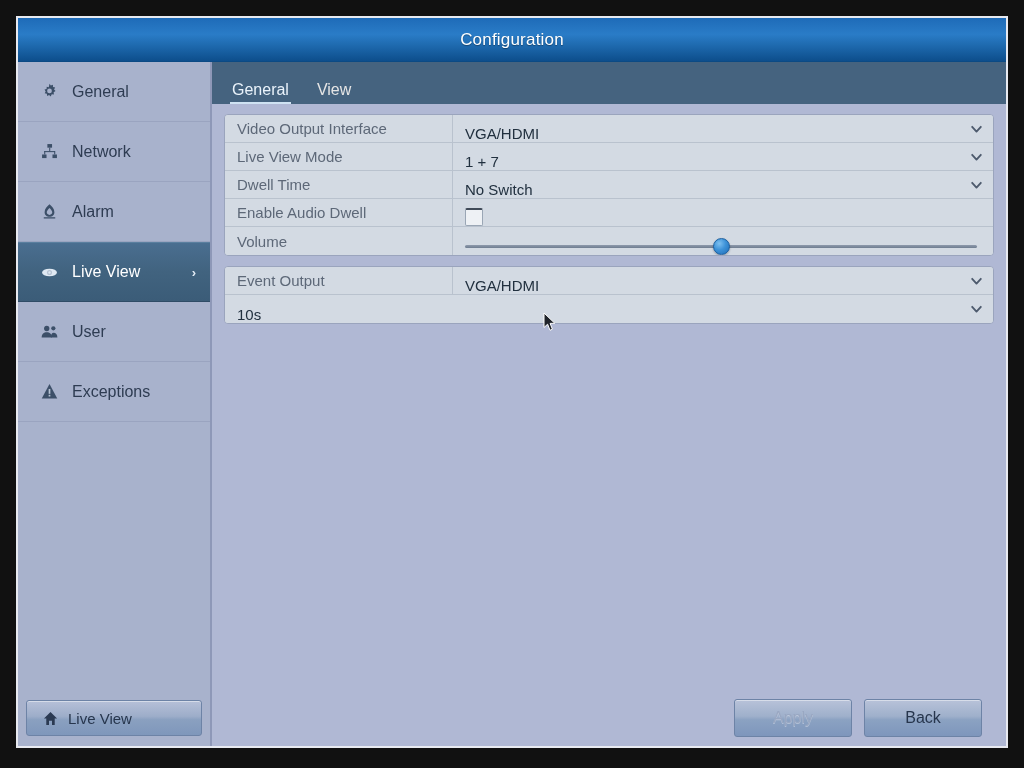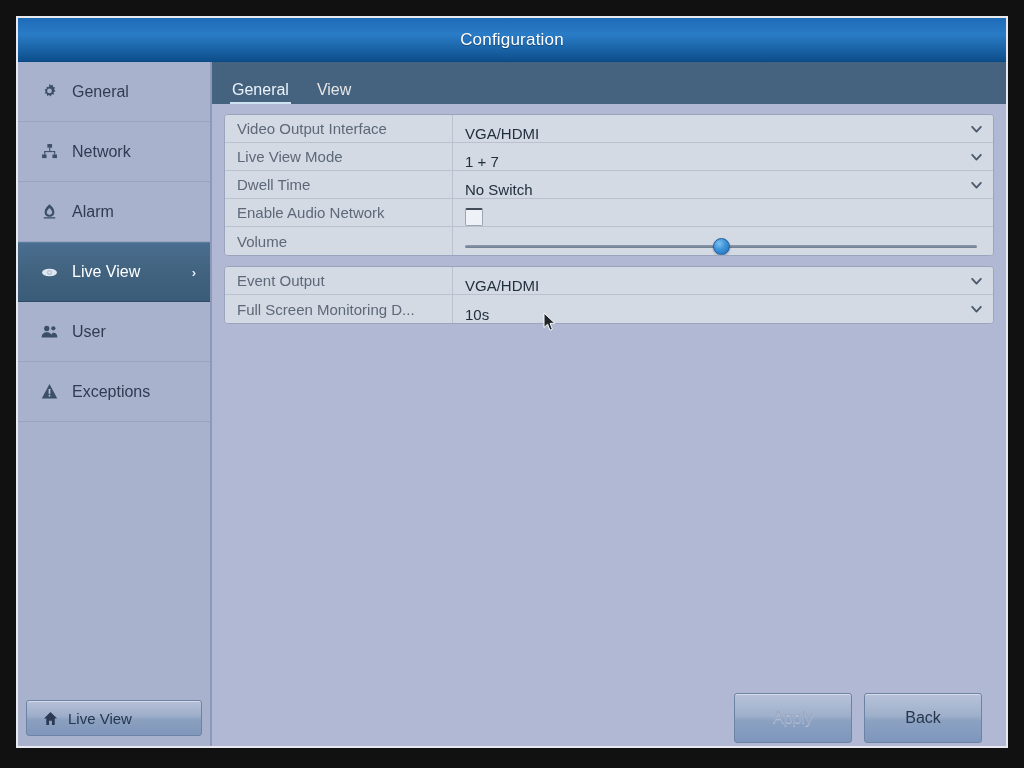--- a/index.html
+++ b/index.html
@@ -246,21 +246,21 @@
   #footer {
     flex: 0 0 56px;
     display: flex;
     align-items: center;
     justify-content: flex-end;
     padding-right: 24px;
     gap: 12px;
   }
   .fbtn {
     width: 118px;
-    height: 50px;
+    height: 38px;
     border: 1px solid #6d83a6;
     border-radius: 3px;
     background: linear-gradient(to bottom, #b8c2d9 0%, #9fb0cb 45%, #8ba2c2 55%, #7e96bc 100%);
     display: flex;
     align-items: center;
     justify-content: center;
     font-size: 16px;
     color: #27364d;
     box-shadow: inset 0 1px 0 rgba(255,255,255,.45);
   }
@@ -404,21 +404,21 @@
               <div class="val">
                 <span>No Switch</span>
                 <span class="chev">
                   <svg width="13" height="13" viewBox="0 0 12 12">
                     <path d="M2 4 L6 8.4 L10 4" fill="none" stroke="#4d5a6d" stroke-width="1.7" stroke-linecap="round" stroke-linejoin="round"></path>
                   </svg>
                 </span>
               </div>
             </div>
             <div class="row">
-              <div class="lbl">Enable Audio Network</div>
+              <div class="lbl">Enable Audio Dwell</div>
               <div class="val">
                 <span class="cbox"></span>
               </div>
             </div>
             <div class="row">
               <div class="lbl">Volume</div>
               <div class="val">
                 <span class="slider-wrap">
                   <span class="slider-track"></span>
                   <span class="slider-thumb" style="left:50%"></span>
@@ -432,21 +432,20 @@
               <div class="val">
                 <span>VGA/HDMI</span>
                 <span class="chev">
                   <svg width="13" height="13" viewBox="0 0 12 12">
                     <path d="M2 4 L6 8.4 L10 4" fill="none" stroke="#4d5a6d" stroke-width="1.7" stroke-linecap="round" stroke-linejoin="round"></path>
                   </svg>
                 </span>
               </div>
             </div>
             <div class="row">
-              <div class="lbl">Full Screen Monitoring D...</div>
               <div class="val">
                 <span>10s</span>
                 <span class="chev">
                   <svg width="13" height="13" viewBox="0 0 12 12">
                     <path d="M2 4 L6 8.4 L10 4" fill="none" stroke="#4d5a6d" stroke-width="1.7" stroke-linecap="round" stroke-linejoin="round"></path>
                   </svg>
                 </span>
               </div>
             </div>
           </div>

